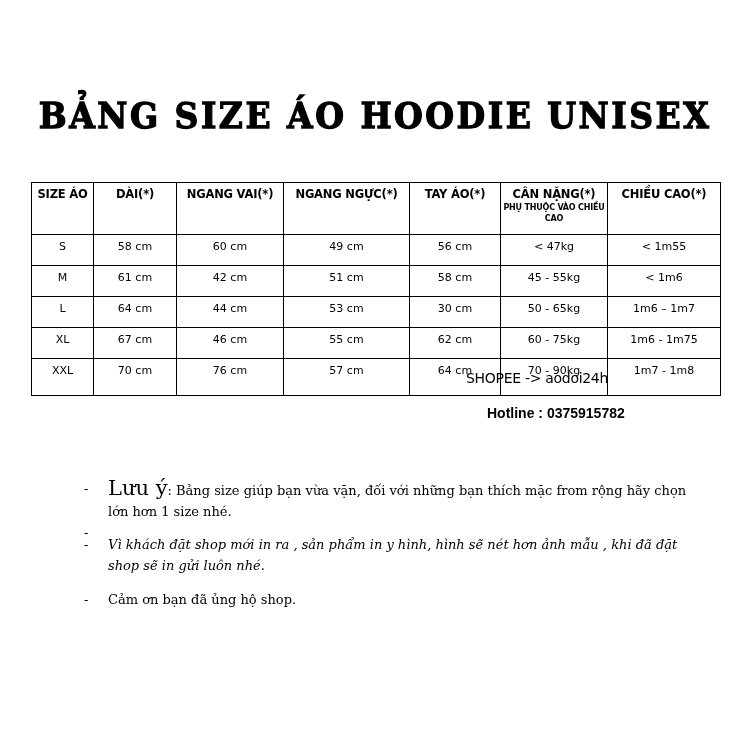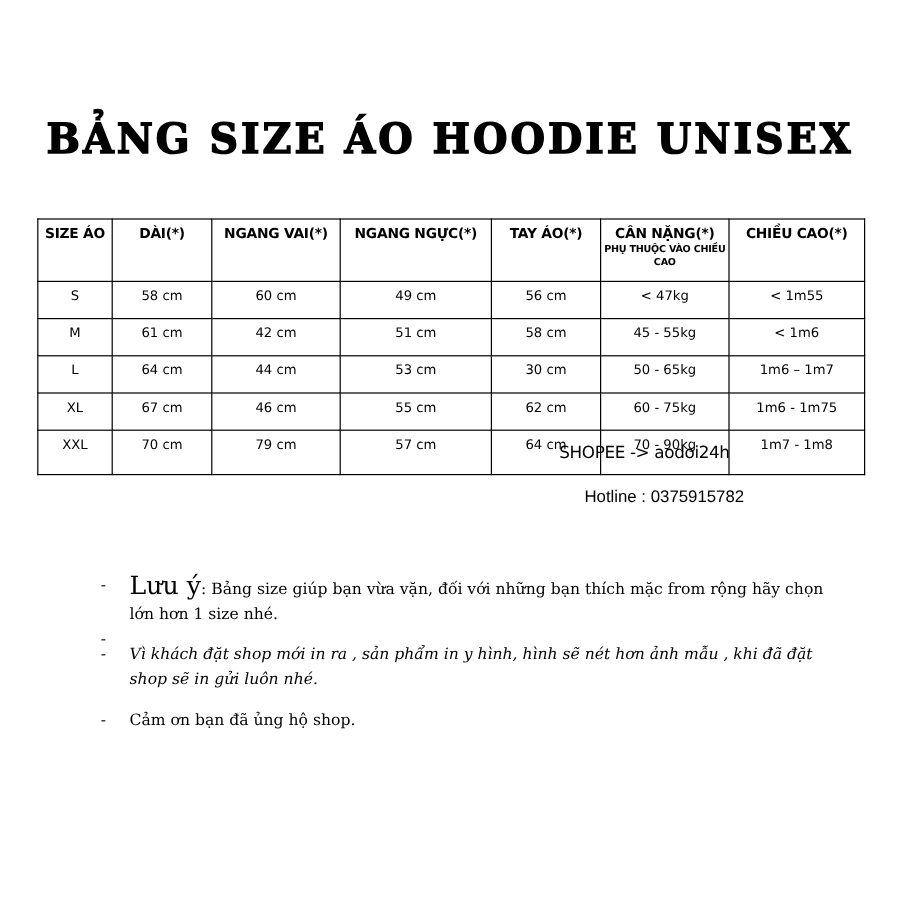--- a/index.html
+++ b/index.html
@@ -27,21 +27,21 @@
       padding-top: 4px; letter-spacing: -0.2px;
     }
     table.size th .sub { display: block; font-weight: bold; font-size: 8px; line-height: 11px; margin-top: 1px; }
     table.size td { height: 25px; vertical-align: top; padding-top: 5px; }
     table.size tr.last td { height: 31px; }
     .shopee {
       position: absolute; left: 466px; top: 370px; font-size: 14px;
       font-family: "DejaVu Sans", sans-serif; letter-spacing: -0.3px;
     }
     .hotline {
-      position: absolute; left: 487px; top: 405px; font-size: 14px; font-weight: normal;
+      position: absolute; left: 487px; top: 405px; font-size: 14px; font-weight: bold;
       font-family: "Liberation Sans", sans-serif;
     }
     .notes {
       position: absolute; left: 84px; top: 478px; width: 620px;
       font-family: "DejaVu Serif", serif; font-size: 13px; line-height: 21px;
     }
     .note { position: relative; padding-left: 24px; }
     .note .dash { position: absolute; left: 0; top: 0; }
     .note.n1 { margin-bottom: 0; }
     .note.n3 { margin-top: 12px; font-style: italic; }
@@ -107,21 +107,21 @@
       <td>67 cm</td>
       <td>46 cm</td>
       <td>55 cm</td>
       <td>62 cm</td>
       <td>60 - 75kg</td>
       <td>1m6 - 1m75</td>
     </tr>
     <tr class="last">
       <td>XXL</td>
       <td>70 cm</td>
-      <td>79 cm</td>
+      <td>76 cm</td>
       <td>57 cm</td>
       <td>64 cm</td>
       <td>70 - 90kg</td>
       <td>1m7 - 1m8</td>
     </tr>
   </tbody>
 </table>
 
 <div class="shopee">SHOPEE -&gt; aodoi24h</div>
 <div class="hotline">Hotline : 0375915782</div>

